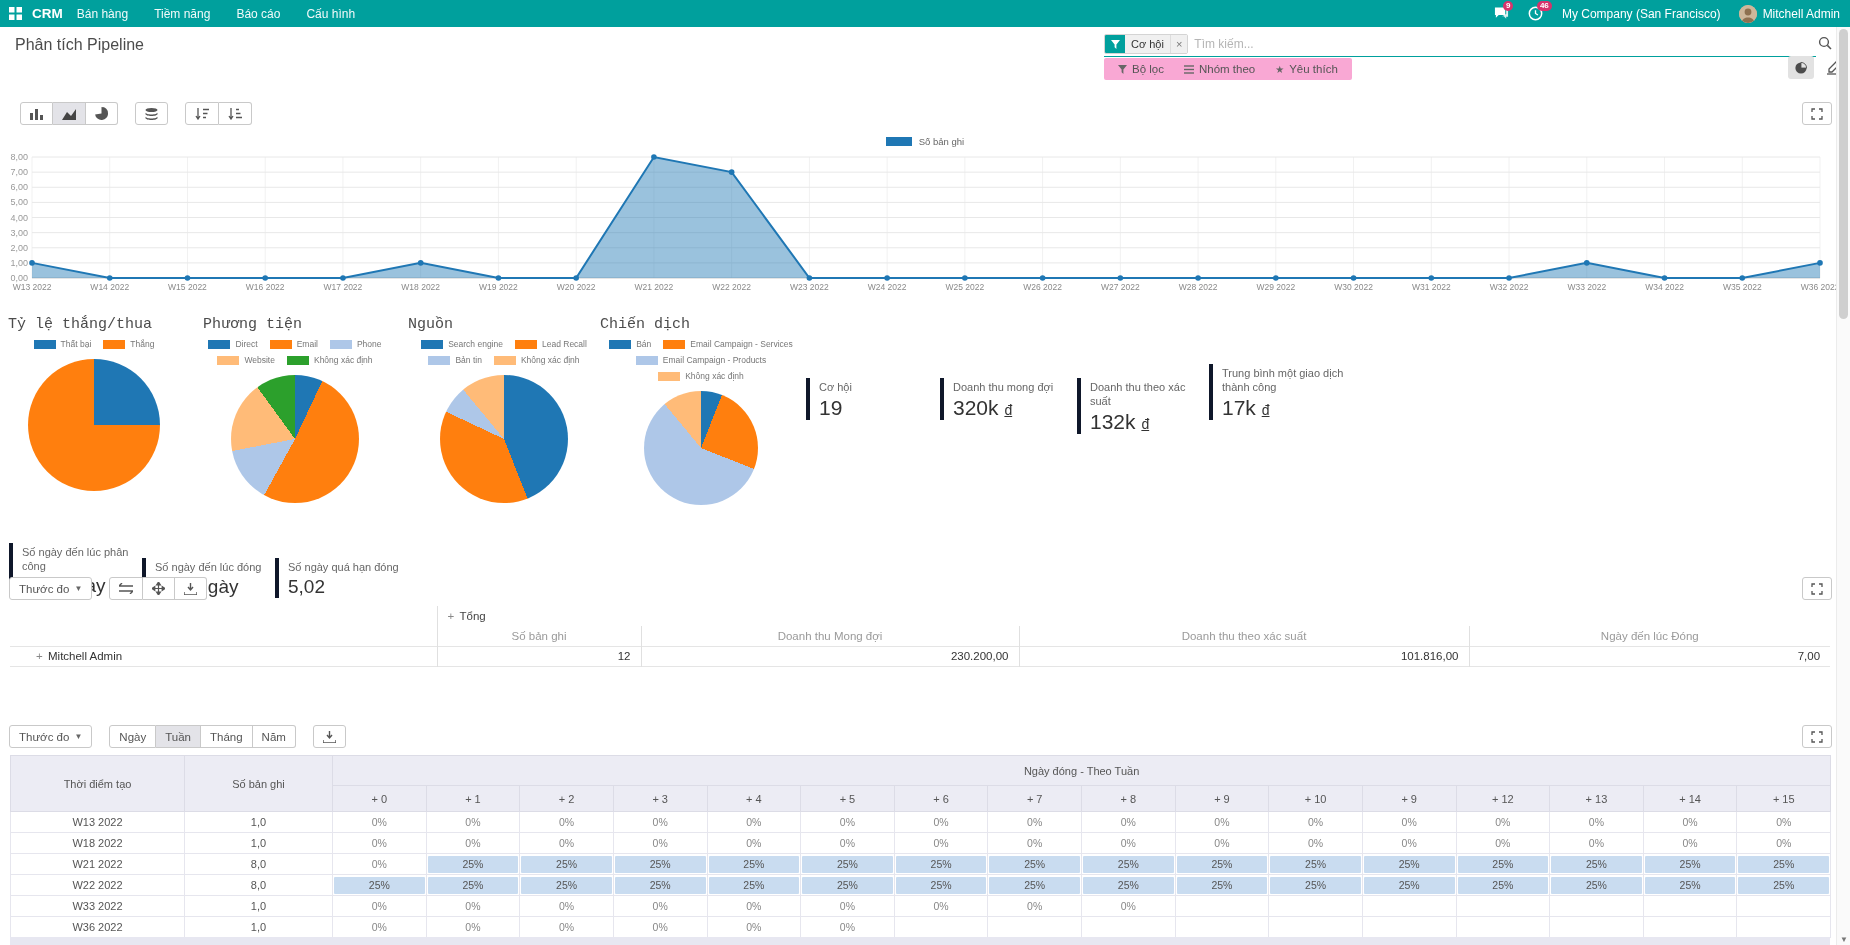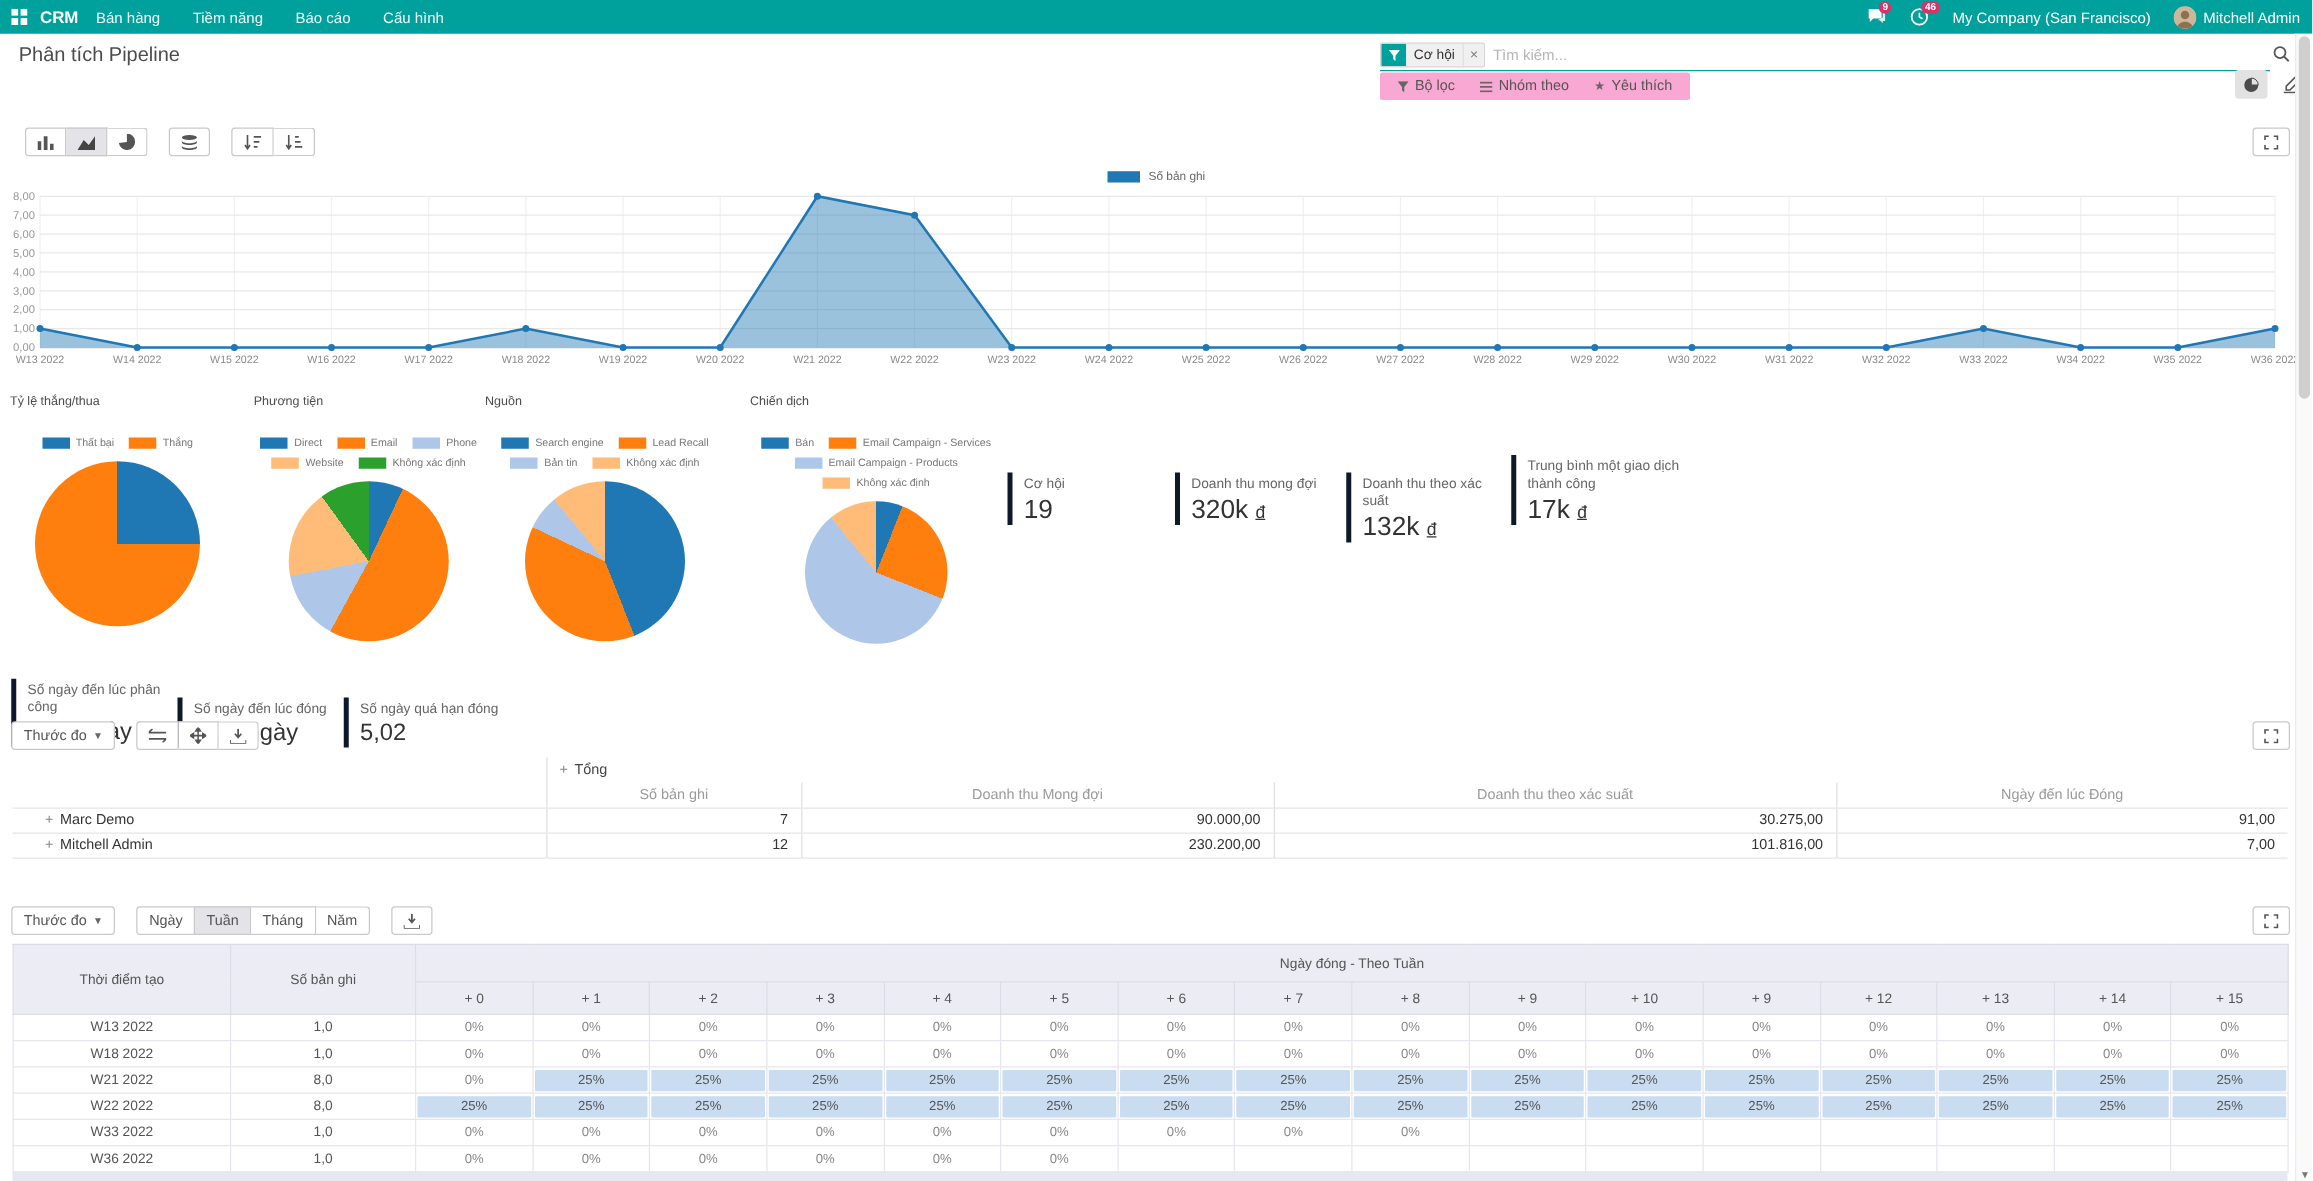--- a/index.html
+++ b/index.html
@@ -56,21 +56,21 @@
                 background:#fff; display:flex; align-items:center; justify-content:center; color:#555; cursor:pointer; }
 
   
   .chart-legend { position:absolute; left:0; top:136px; width:1850px; display:flex; justify-content:center;
                   align-items:center; gap:7px; font-size:9.5px; color:#666; pointer-events:none; }
   .chart-legend i { width:26px; height:9px; display:inline-block; }
   #area-wrap { position:absolute; left:6px; top:120px; }
 
   
   .pie-block { position:absolute; top:316px; }
-  .pie-title { font-size:10px; color:#4c4c4c; margin-bottom:21px; }
+  .pie-title { font-size:15px; color:#4c4c4c; margin-bottom:5px;font-family:Liberation Mono, monospace; }
   .pie-legend { display:flex; flex-wrap:wrap; justify-content:center; column-gap:12px; row-gap:3px;
                 font-size:8.5px; color:#777; line-height:13px; }
   .pie-legend .li { display:flex; align-items:center; gap:5px; white-space:nowrap; cursor:pointer; }
   .pie-legend i { width:22px; height:9px; display:inline-block; }
   .pie { border-radius:50%; margin:8px auto 0; }
   .kpi { position:absolute; border-left:4px solid #0f172a; padding:2px 0 0 9px;margin-top:48px; }
   .kpi .lbl { font-size:11px; color:#666; line-height:14px; }
   .kpi .val { font-size:21px; color:#333; margin-top:2px; white-space:nowrap; }
   .kpi .cur { text-decoration:underline; font-size:14px; }
   .kpi2 .val { font-size:19px; }
@@ -391,21 +391,21 @@
         <div class="pie-title">Phương tiện</div>
     <div class="pie-legend">
           <span class="li"><i style="background:#1f77b4"></i>Direct</span>
           <span class="li"><i style="background:#ff7f0e"></i>Email</span>
           <span class="li"><i style="background:#aec7e8"></i>Phone</span>
           <span class="li"><i style="background:#ffbb78"></i>Website</span>
           <span class="li"><i style="background:#2ca02c"></i>Không xác định</span>
         </div>
     <div class="pie" style="width:128px;height:128px;background:conic-gradient(from 0deg, #1f77b4 0% 7%, #ff7f0e 7% 58%, #aec7e8 58% 72%, #ffbb78 72% 90%, #2ca02c 90% 100%);"></div>
       </div>
-      <div class="pie-block" style="left: 388px; width: 192px;">
+      <div class="pie-block" style="left: 408px; width: 192px;">
         <div class="pie-title">Nguồn</div>
     <div class="pie-legend">
           <span class="li"><i style="background:#1f77b4"></i>Search engine</span>
           <span class="li"><i style="background:#ff7f0e"></i>Lead Recall</span>
           <span class="li"><i style="background:#aec7e8"></i>Bản tin</span>
           <span class="li"><i style="background:#ffbb78"></i>Không xác định</span>
         </div>
     <div class="pie" style="width:128px;height:128px;background:conic-gradient(from 0deg, #1f77b4 0% 44%, #ff7f0e 44% 82%, #aec7e8 82% 89%, #ffbb78 89% 100%);"></div>
       </div>
       <div class="pie-block" style="left: 600px; width: 202px;">
@@ -504,27 +504,20 @@
       </tr>
       <tr id="pivot-measure-row">
           <th></th>
           <th class="mhead">Số bản ghi</th>
           <th class="mhead">Doanh thu Mong đợi</th>
           <th class="mhead">Doanh thu theo xác suất</th>
           <th class="mhead">Ngày đến lúc Đóng</th>
         </tr>
     </thead>
     <tbody id="pivot-body">
-        <tr>
-          <td class="rowlbl" style="padding-left:26px"><span class="exp">+</span>Marc Demo</td>
-          <td class="num">7</td>
-          <td class="num">90.000,00</td>
-          <td class="num">30.275,00</td>
-          <td class="num">91,00</td>
-        </tr>
         <tr>
           <td class="rowlbl" style="padding-left:26px"><span class="exp">+</span>Mitchell Admin</td>
           <td class="num">12</td>
           <td class="num">230.200,00</td>
           <td class="num">101.816,00</td>
           <td class="num">7,00</td>
         </tr>
       </tbody>
   </table>
 

